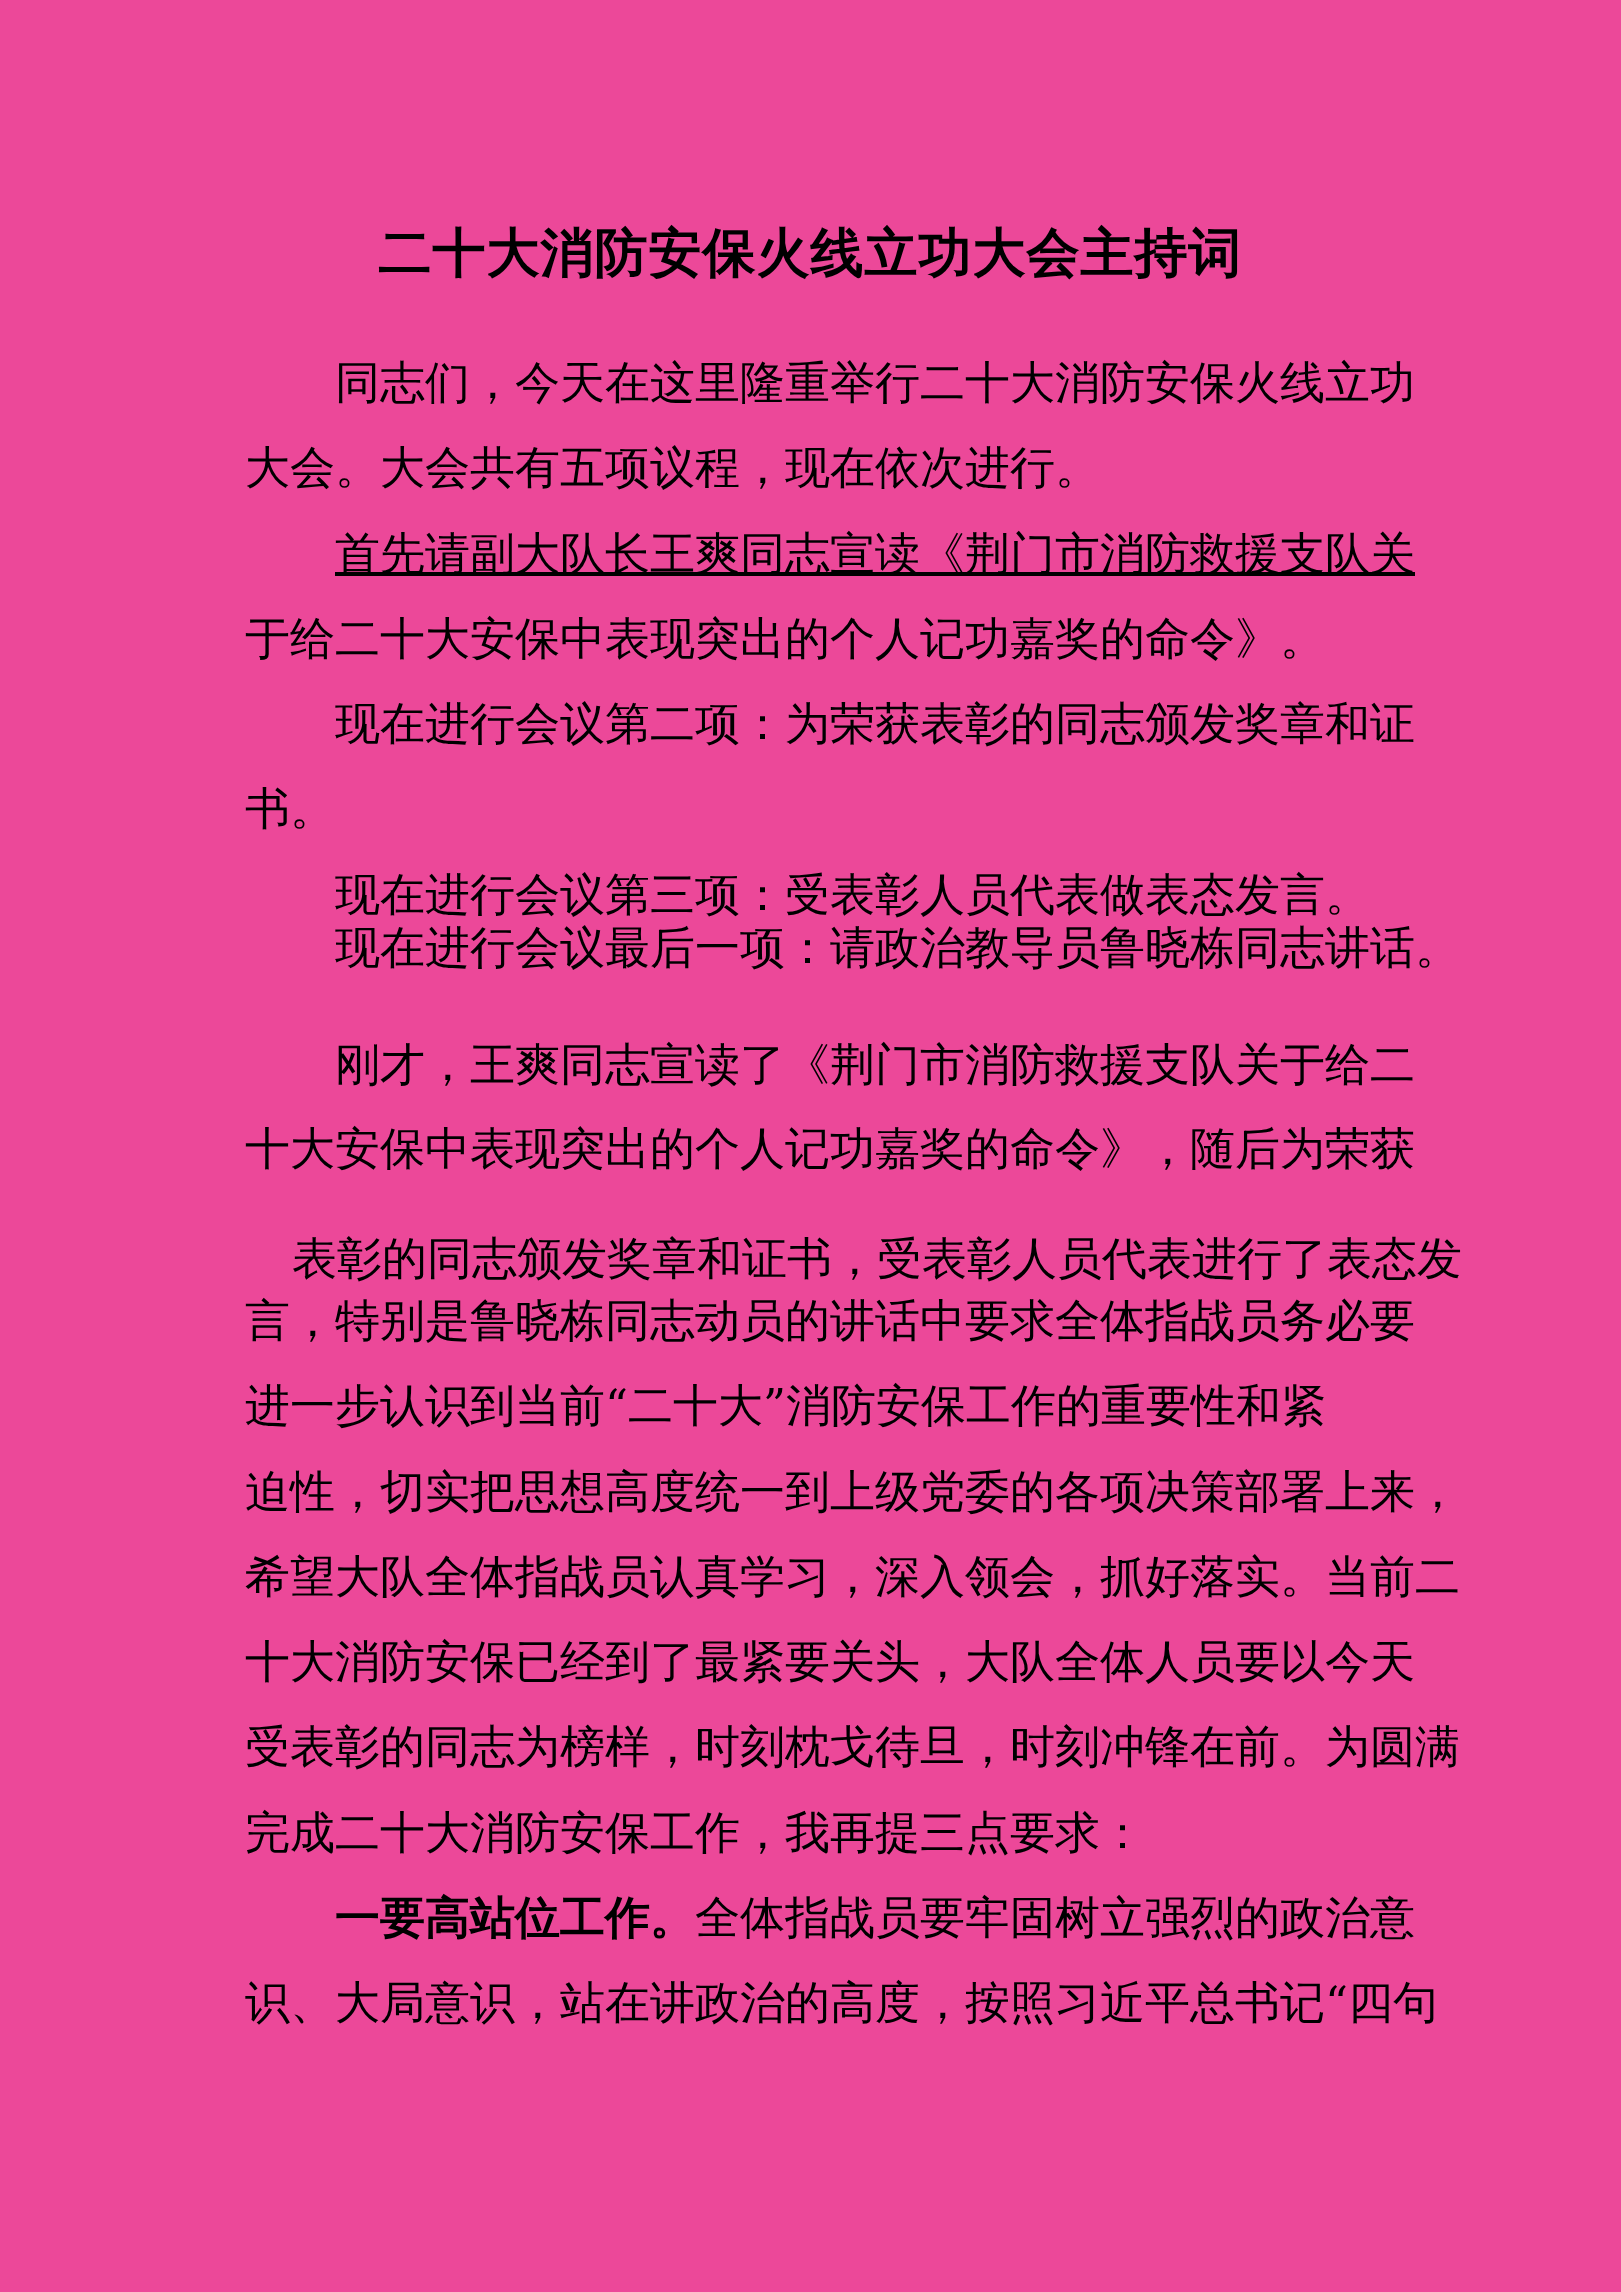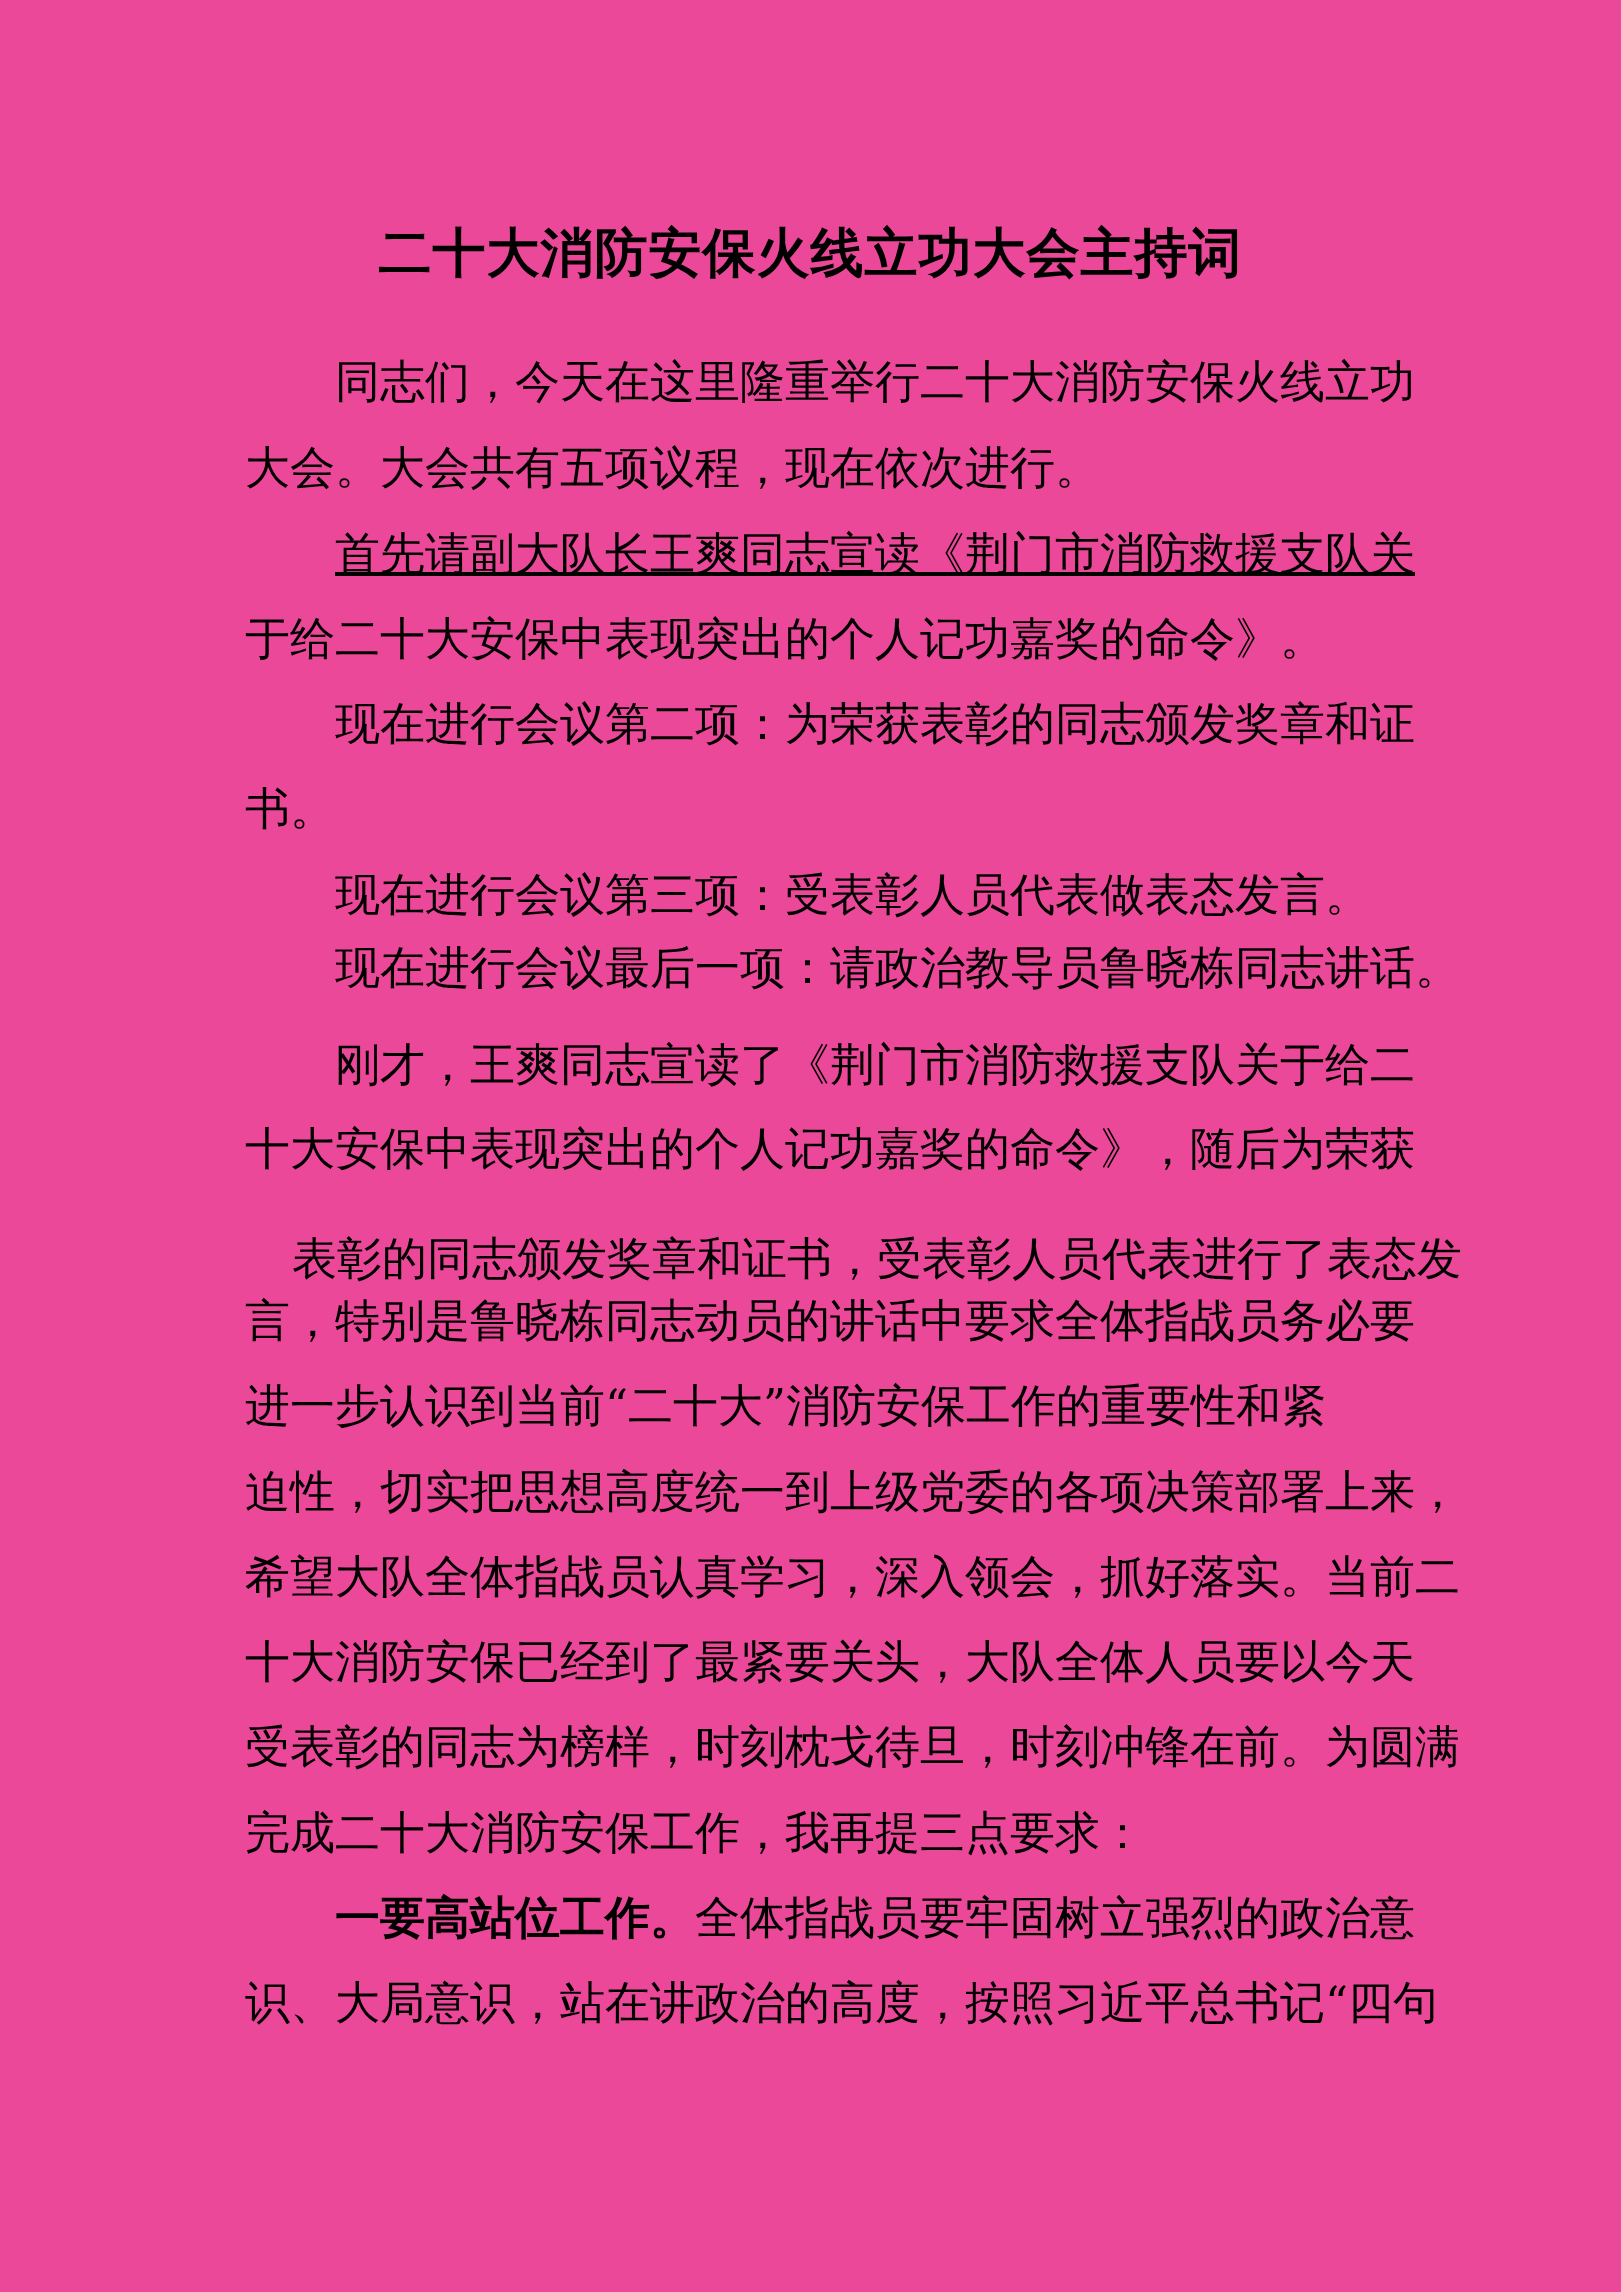--- a/index.html
+++ b/index.html
@@ -59,32 +59,32 @@
       font-weight: bold;
     }
   </style>
 </head>
 <body>
 
 <div class="page">
   <div class="title">二十大消防安保火线立功大会主持词</div>
 
   <div class="body-text">
-    <div class="line indent" style="top:0px;font-family:Liberation Serif, serif;">同志们，今天在这里隆重举行二十大消防安保火线立功</div>
+    <div class="line indent" style="top:0px;">同志们，今天在这里隆重举行二十大消防安保火线立功</div>
     <div class="line" style="top:85px;">大会。大会共有五项议程，现在依次进行。</div>
 
     <div class="line indent" style="top:171px;text-decoration:underline;">首先请副大队长王爽同志宣读《荆门市消防救援支队关</div>
     <div class="line" style="top:256px;">于给二十大安保中表现突出的个人记功嘉奖的命令》。</div>
 
     <div class="line indent" style="top:341px;">现在进行会议第二项：为荣获表彰的同志颁发奖章和证</div>
     <div class="line" style="top:426px;">书。</div>
 
     <div class="line indent" style="top:512px;">现在进行会议第三项：受表彰人员代表做表态发言。</div>
 
-    <div class="line indent" style="top:585px;text-align:right;">现在进行会议最后一项：请政治教导员鲁晓栋同志讲话。</div>
+    <div class="line indent" style="top:565px;text-align:right;">现在进行会议最后一项：请政治教导员鲁晓栋同志讲话。</div>
 
     <div class="line indent" style="top:682px;">刚才，王爽同志宣读了《荆门市消防救援支队关于给二</div>
     <div class="line" style="top:767px;font-family:Liberation Serif, serif;">十大安保中表现突出的个人记功嘉奖的命令》，随后为荣获</div>
     <div class="line" style="top:876px;margin-left:47px;">表彰的同志颁发奖章和证书，受表彰人员代表进行了表态发</div>
     <div class="line" style="top:938px;">言，特别是鲁晓栋同志动员的讲话中要求全体指战员务必要</div>
     <div class="line" style="top:1023px;">进一步认识到当前“二十大”消防安保工作的重要性和紧</div>
     <div class="line" style="top:1109px;">迫性，切实把思想高度统一到上级党委的各项决策部署上来，</div>
     <div class="line" style="top:1194px;">希望大队全体指战员认真学习，深入领会，抓好落实。当前二</div>
     <div class="line" style="top:1279px;">十大消防安保已经到了最紧要关头，大队全体人员要以今天</div>
     <div class="line" style="top:1364px;">受表彰的同志为榜样，时刻枕戈待旦，时刻冲锋在前。为圆满</div>

